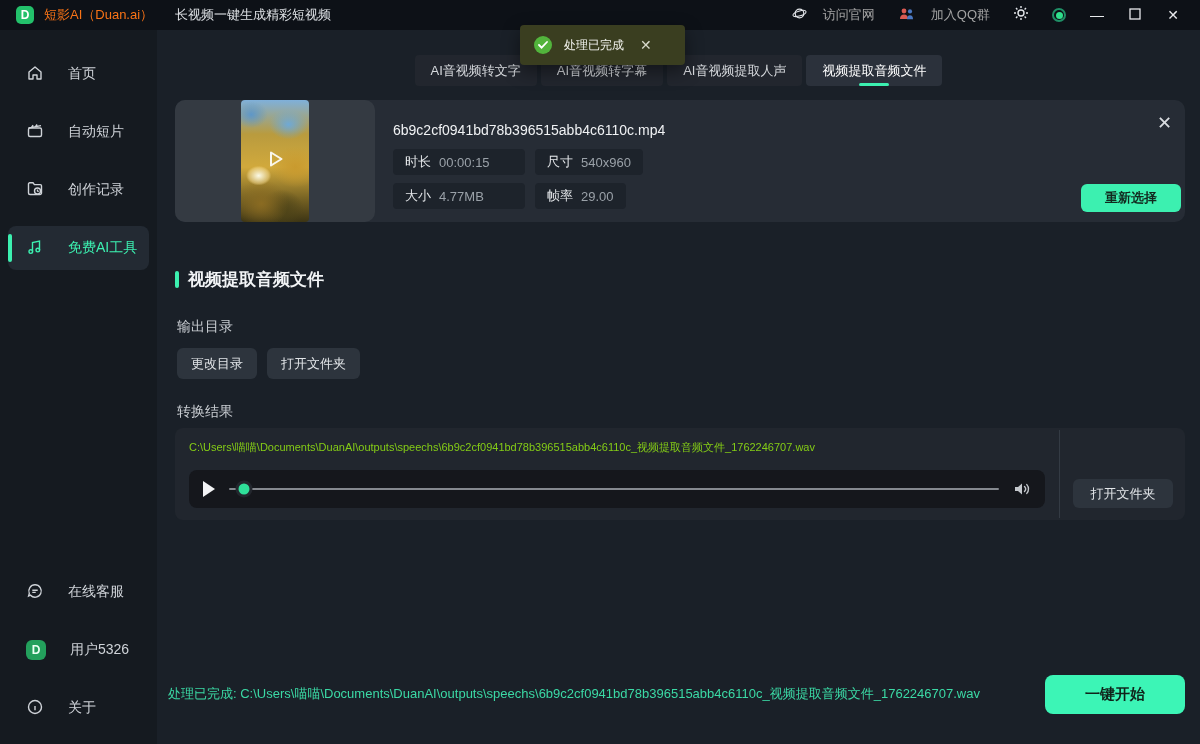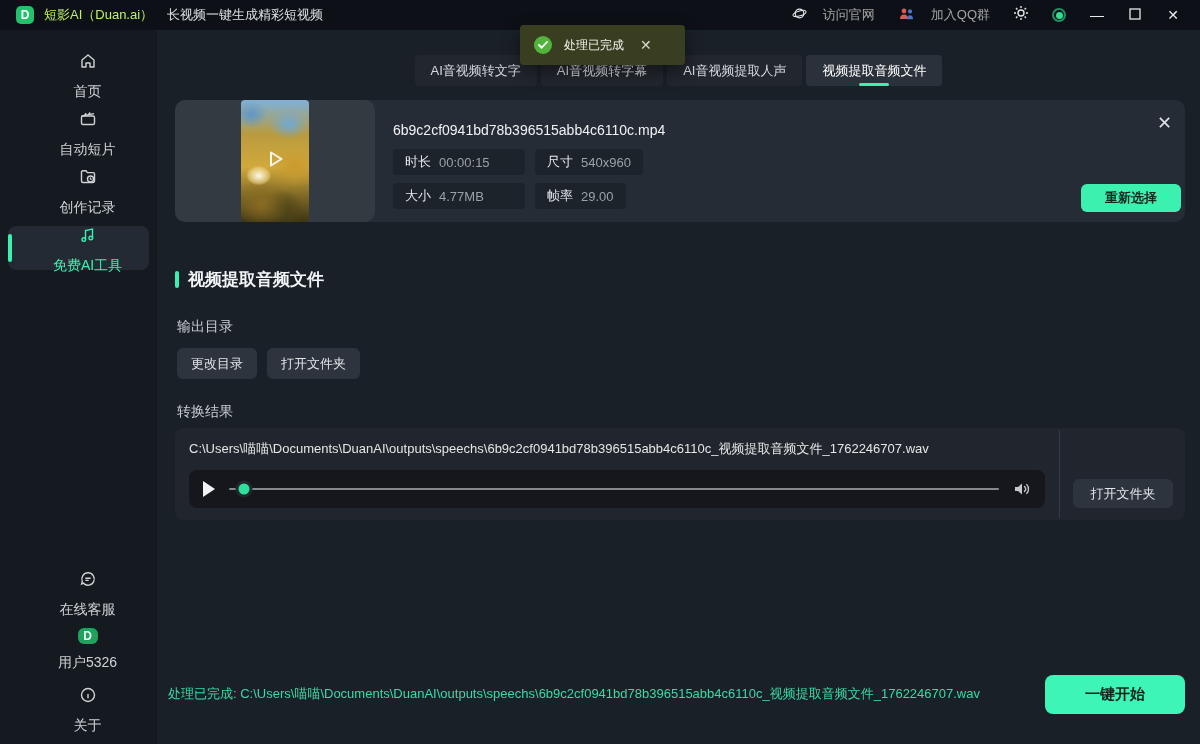--- a/index.html
+++ b/index.html
@@ -5,21 +5,21 @@
   * { margin:0; padding:0; box-sizing:border-box; }
   html,body { width:1200px; height:744px; overflow:hidden; background:#0d1117;
     font-family:"Liberation Sans","DejaVu Sans",sans-serif; }
   .app { position:relative; width:1200px; height:744px; background:#1a2028; }
 
   
   .titlebar { position:absolute; top:0; left:0; width:1200px; height:30px;
     background:#0d1117; display:flex; align-items:center; padding:0 10px; z-index:5; }
   .logo { width:18px; height:18px; border-radius:5px; background:#23c16b; color:#fff;
     font-size:12px; font-weight:bold; display:flex; align-items:center; justify-content:center; margin:0 10px 0 6px; }
-  .app-title { color:#bef264; font-size:13px; margin-right:14px; }
+  .app-title { color:#f97316; font-size:13px; margin-right:22px; }
   .app-subtitle { color:#dfe2e6; font-size:13px; }
   .tb-right { margin-left:auto; display:flex; align-items:center; gap:4px; }
   .tb-link { display:flex; align-items:center; gap:16px; color:#a3a3a3; font-size:13px;
     padding:0 10px; height:30px; cursor:pointer; }
   .tb-btn { width:34px; height:30px; display:flex; align-items:center; justify-content:center;
     color:#e3e6ea; cursor:pointer; }
   .rec-dot { width:14px; height:14px; border-radius:50%; border:2px solid #1f8f66;
     display:flex; align-items:center; justify-content:center; }
   .rec-dot i { display:block; width:7px; height:7px; border-radius:50%; background:#2fe08c; }
   .win-glyph { font-size:14px; color:#e8eaed; }
@@ -30,22 +30,22 @@
     padding:0 14px; box-shadow:0 6px 18px rgba(0,0,0,.45); }
   .toast-check { width:18px; height:18px; border-radius:50%; background:#52b43c;
     display:flex; align-items:center; justify-content:center; }
   .toast-msg { color:#f2f3ee; font-size:12px; }
   .toast-close { color:#d8dacb; font-size:14px; cursor:pointer; padding-left:4px; }
 
   
   .sidebar { position:absolute; top:30px; left:0; width:157px; height:714px;
     background:#151a20; display:flex; flex-direction:column; padding-top:22px; }
   .side-item { position:relative; height:44px; margin:0 8px 14px 8px; border-radius:8px;
-    display:flex; align-items:center; padding-left:18px; gap:10px; color:#cfd3d8;
-    font-size:14px; cursor:pointer;flex-direction:column; }
+    display:flex; align-items:center; padding-left:18px; gap:24px; color:#cfd3d8;
+    font-size:14px; cursor:pointer; }
   .side-item svg { flex:0 0 auto; }
   .side-item.active { background:#232a33; color:#3cf0b0; }
   .side-item.active .abar { position:absolute; left:0; top:8px; width:4px; height:28px;
     background:#3cf0b0; border-radius:2px; }
   .side-spacer { flex:1; }
   .avatar-d { width:20px; height:20px; border-radius:6px; background:#23a05c; color:#eafff3;
     font-size:12px; font-weight:bold; display:flex; align-items:center; justify-content:center; }
 
   
   .main { position:absolute; top:30px; left:157px; width:1043px; height:714px; }
@@ -94,22 +94,22 @@
   .dir-row { position:absolute; top:318px; left:20px; display:flex; gap:10px; }
   .dir-input { width:224px; height:31px; background:#171c23; border:1px solid #3c434d;
     border-radius:6px; color:#d4d8dc; font-size:12.5px; padding:0 10px;
     font-family:"Liberation Sans","DejaVu Sans",sans-serif; }
   .gray-btn { height:31px; padding:0 14px; background:#2d343d; color:#e2e5e8; font-size:13px;
     border:none; border-radius:6px; cursor:pointer; display:flex; align-items:center; }
 
   
   .result-panel { position:absolute; top:398px; left:18px; width:1010px; height:92px;
     background:#21262e; border-radius:8px; }
-  .result-path { position:absolute; top:12px; left:14px; right:140px; color:#e5e5e5;
-    font-size:13px; white-space:nowrap; overflow:hidden; }
+  .result-path { position:absolute; top:12px; left:14px; right:140px; color:#84cc16;
+    font-size:11px; white-space:nowrap; overflow:hidden; }
   .player { position:absolute; top:42px; left:14px; width:856px; height:38px; background:#15171c;
     border-radius:8px; display:flex; align-items:center; padding:0 14px; gap:14px; }
   .play-tri { width:0; height:0; border-left:12px solid #f2f3f5; border-top:8px solid transparent;
     border-bottom:8px solid transparent; cursor:pointer; }
   .slider { flex:1; height:14px; display:flex; align-items:center; position:relative; cursor:pointer; }
   .slider .track { position:absolute; left:0; right:0; height:2px; background:#85898f; border-radius:1px; }
   .slider .thumbdot { position:absolute; left:2%; top:50%; transform:translate(-50%,-50%);
     width:11px; height:11px; border-radius:50%; background:#2fe09a; box-shadow:0 0 0 3px #23272e; }
   .vol { color:#c3c7cc; cursor:pointer; display:flex; }
   .vdiv { position:absolute; top:2px; bottom:2px; left:884px; width:1px; background:#343b44; }

